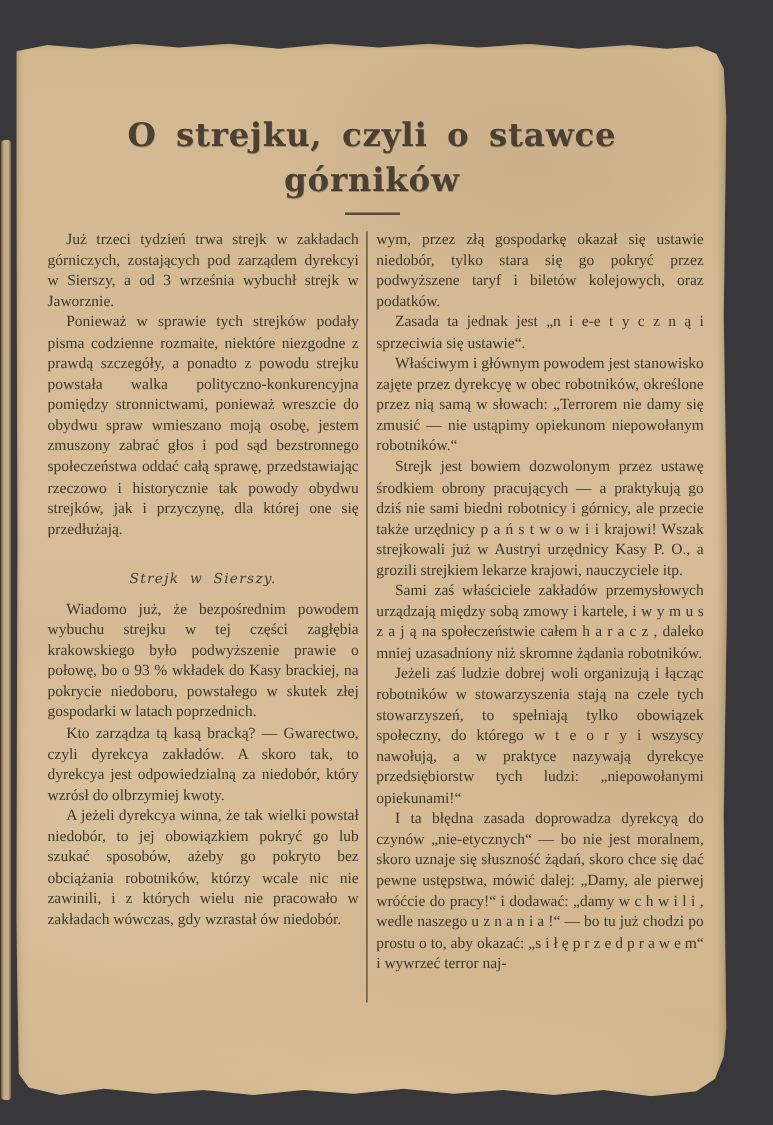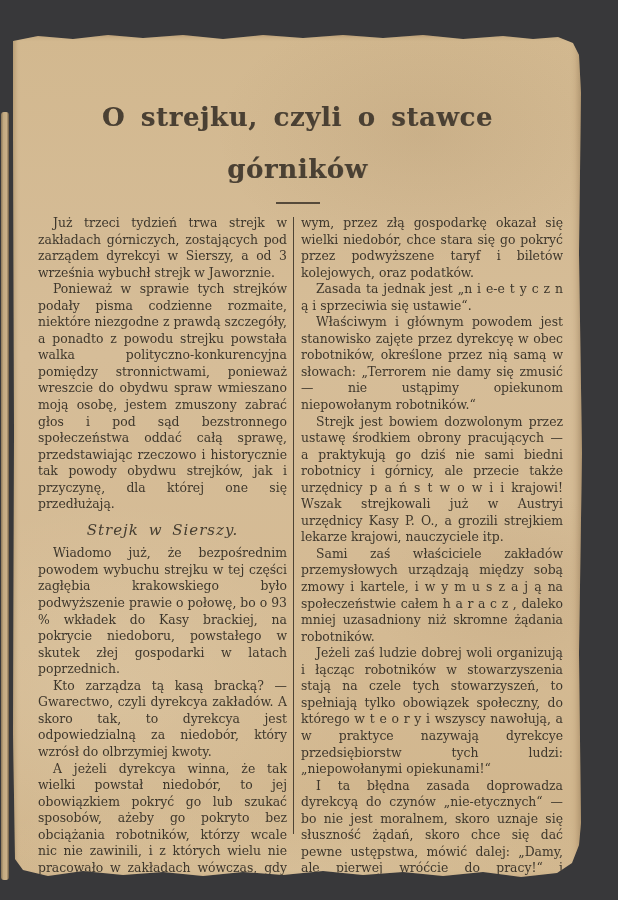--- a/index.html
+++ b/index.html
@@ -39,21 +39,21 @@
       270px 842px, 230px 839px, 190px 843px, 150px 839px, 110px 842px,
       70px 838px, 35px 843px, 10px 837px, 2px 826px, 0px 700px, 1px 400px, 0px 100px
     );
   }
 
   .title {
     margin: 58px 20px 0 20px;
     text-align: center;
     font-weight: bold;
     font-size: 26px;
-    line-height: 52px;
+    line-height: 36px;
     letter-spacing: 0.6px;
     word-spacing: 6px;
     color: #4a4033;
     text-shadow: 0.4px 0.4px 0 rgba(74, 64, 51, 0.35);
   }
   .title span { display: block; }
 
   .title-rule {
     width: 44px; height: 0;
     border-top: 2px solid #564a3a;
@@ -66,27 +66,27 @@
   }
   .col { color: #3e372c; font-size: 12.4px; line-height: 16.55px; text-align: justify; }
   .col-left  { width: 249px; }
   .col-right { width: 262px; }
   .col-divider {
     width: 1px; height: 617px;
     background: #4d4334;
     margin: 2px 7px 0 6px;
     flex: none;
   }
-  .para { margin: 0; }
+  .para { margin: 0; font-family: Liberation Serif, serif; }
   .para.indent { text-indent: 15px; }
   .section-heading {
-    margin: 9px 0 7px 0;
+    margin: 24px 0 7px 0;
     text-align: center;
     font-style: italic;
-    font-size: 15px;
+    font-size: 11px;
     letter-spacing: 1px;
     word-spacing: 4px;
     color: #453d30;
   }
 </style>
 </head>
 <body>
 
 <div class="stage">
 
@@ -108,21 +108,21 @@
         <p class="section-heading">Strejk w Sierszy.</p>
         <p class="para indent">Wiadomo już, że bezpośrednim powodem wybuchu strejku w tej części zagłębia krakowskiego było podwyższenie prawie o połowę, bo o 93 % wkładek do Kasy brackiej, na pokrycie niedoboru, powstałego w skutek złej gospodarki w latach poprzednich.</p>
         <p class="para indent">Kto zarządza tą kasą bracką? — Gwarectwo, czyli dyrekcya zakładów. A skoro tak, to dyrekcya jest odpowiedzialną za niedobór, który wzrósł do olbrzymiej kwoty.</p>
         <p class="para indent">A jeżeli dyrekcya winna, że tak wielki powstał niedobór, to jej obowiązkiem pokryć go lub szukać sposobów, ażeby go pokryto bez obciążania robotników, którzy wcale nic nie zawinili, i z których wielu nie pracowało w zakładach wówczas, gdy wzrastał ów niedobór.</p>
 
       </div>
 
       <div class="col-divider"></div>
 
       <div class="col col-right">
-        <p class="para">wym, przez złą gospodarkę okazał się wielki niedobór, chce stara się go pokryć przez podwyższene taryf i biletów kolejowych, oraz podatków.</p>
+        <p class="para">wym, przez złą gospodarkę okazał się ustawie niedobór, tylko stara się go pokryć przez podwyższene taryf i biletów kolejowych, oraz podatków.</p>
         <p class="para indent">Zasada ta jednak jest „n i e-e t y c z n ą i sprzeciwia się ustawie“.</p>
         <p class="para indent">Właściwym i głównym powodem jest stanowisko zajęte przez dyrekcyę w obec robotników, określone przez nią samą w słowach: „Terrorem nie damy się zmusić — nie ustąpimy opiekunom niepowołanym robotników.“</p>
         <p class="para indent">Strejk jest bowiem dozwolonym przez ustawę środkiem obrony pracujących — a praktykują go dziś nie sami biedni robotnicy i górnicy, ale przecie także urzędnicy p a ń s t w o w i i krajowi! Wszak strejkowali już w Austryi urzędnicy Kasy P. O., a grozili strejkiem lekarze krajowi, nauczyciele itp.</p>
         <p class="para indent">Sami zaś właściciele zakładów przemysłowych urządzają między sobą zmowy i kartele, i w y m u s z a j ą na społeczeństwie całem h a r a c z , daleko mniej uzasadniony niż skromne żądania robotników.</p>
         <p class="para indent">Jeżeli zaś ludzie dobrej woli organizują i łącząc robotników w stowarzyszenia stają na czele tych stowarzyszeń, to spełniają tylko obowiązek społeczny, do którego w t e o r y i wszyscy nawołują, a w praktyce nazywają dyrekcye przedsiębiorstw tych ludzi: „niepowołanymi opiekunami!“</p>
         <p class="para indent">I ta błędna zasada doprowadza dyrekcyą do czynów „nie-etycznych“ — bo nie jest moralnem, skoro uznaje się słuszność żądań, skoro chce się dać pewne ustępstwa, mówić dalej: „Damy, ale pierwej wróćcie do pracy!“ i dodawać: „damy w c h w i l i , wedle naszego u z n a n i a !“ — bo tu już chodzi po prostu o to, aby okazać: „s i ł ę  p r z e d  p r a w e m“ i wywrzeć terror naj-</p>
       </div>
 
     </div>
   </div>

